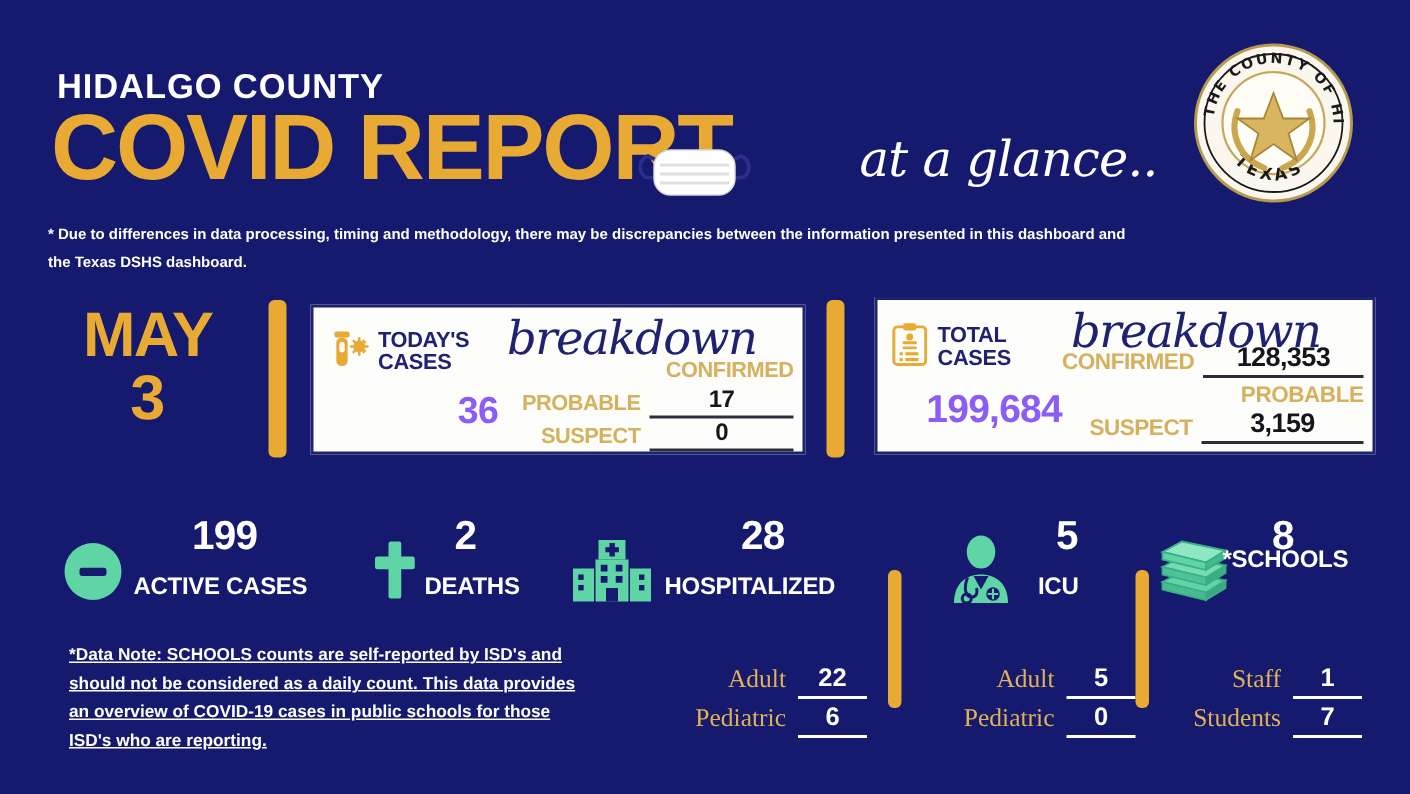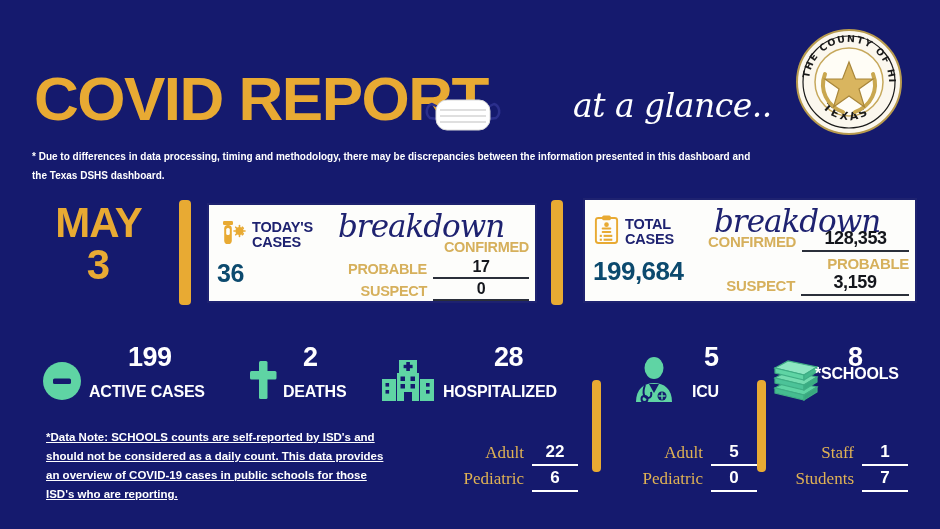--- a/index.html
+++ b/index.html
@@ -59,22 +59,22 @@
   #card-today { left: 207px; top: 203px; width: 330px; height: 100px; }
   #card-total { left: 583px; top: 198px; width: 334px; height: 105px; }
 
   .card-left { width: 123px; padding-left: 8px; }
   .card-left-top { display: flex; align-items: center; gap: 5px; }
   .card-left-label {
     color: #1e2270; font-size: 14.5px; font-weight: bold;
     line-height: 15px; letter-spacing: -0.2px;
   }
   .card-big {
-    color: #0c4a6e; font-size: 25px; font-weight: bold;
-    text-align: left; margin-top: 7px; letter-spacing: -0.5px;
+    color: #8b5cf6; font-size: 25px; font-weight: bold;
+    text-align: right; margin-top: 7px; letter-spacing: -0.5px;
   }
   #card-total .card-big { font-size: 26px; }
 
   .card-right { flex: 1; position: relative; height: 100%; }
   .bd-script {
     position: absolute; left: 6px; top: 3px;
     color: #1e2270; font-size: 31px;
     font-family: "DejaVu Serif", serif; font-style: italic;
     letter-spacing: -1px;
   }
@@ -121,20 +121,21 @@
   .note {
     position: absolute; left: 46px; top: 428px; width: 350px;
     color: #ffffff; font-size: 11.5px; font-weight: bold; line-height: 19px; text-decoration: underline;
   }
 </style>
 </head>
 <body>
 
 <div class="stage">
 
+  <div class="hdr-county">HIDALGO COUNTY</div>
   <div class="hdr-title">COVID REPORT</div>
 
   <div class="mask-icon">
     <svg viewBox="0 0 78 52" width="78" height="52">
       <path d="M8 16 C2 18 1 26 6 30 L14 31 L14 19 Z" fill="none" stroke="#2b2f8c" stroke-width="2.5"></path>
       <path d="M70 16 C76 18 77 26 72 30 L64 31 L64 19 Z" fill="none" stroke="#2b2f8c" stroke-width="2.5"></path>
       <rect x="12" y="12" width="54" height="30" rx="11" fill="#ffffff" stroke="#d9d9d9" stroke-width="1"></rect>
       <path d="M16 22 H62 M16 28 H62 M16 34 H62" stroke="#dfdfdf" stroke-width="2" fill="none"></path>
     </svg>
   </div>

